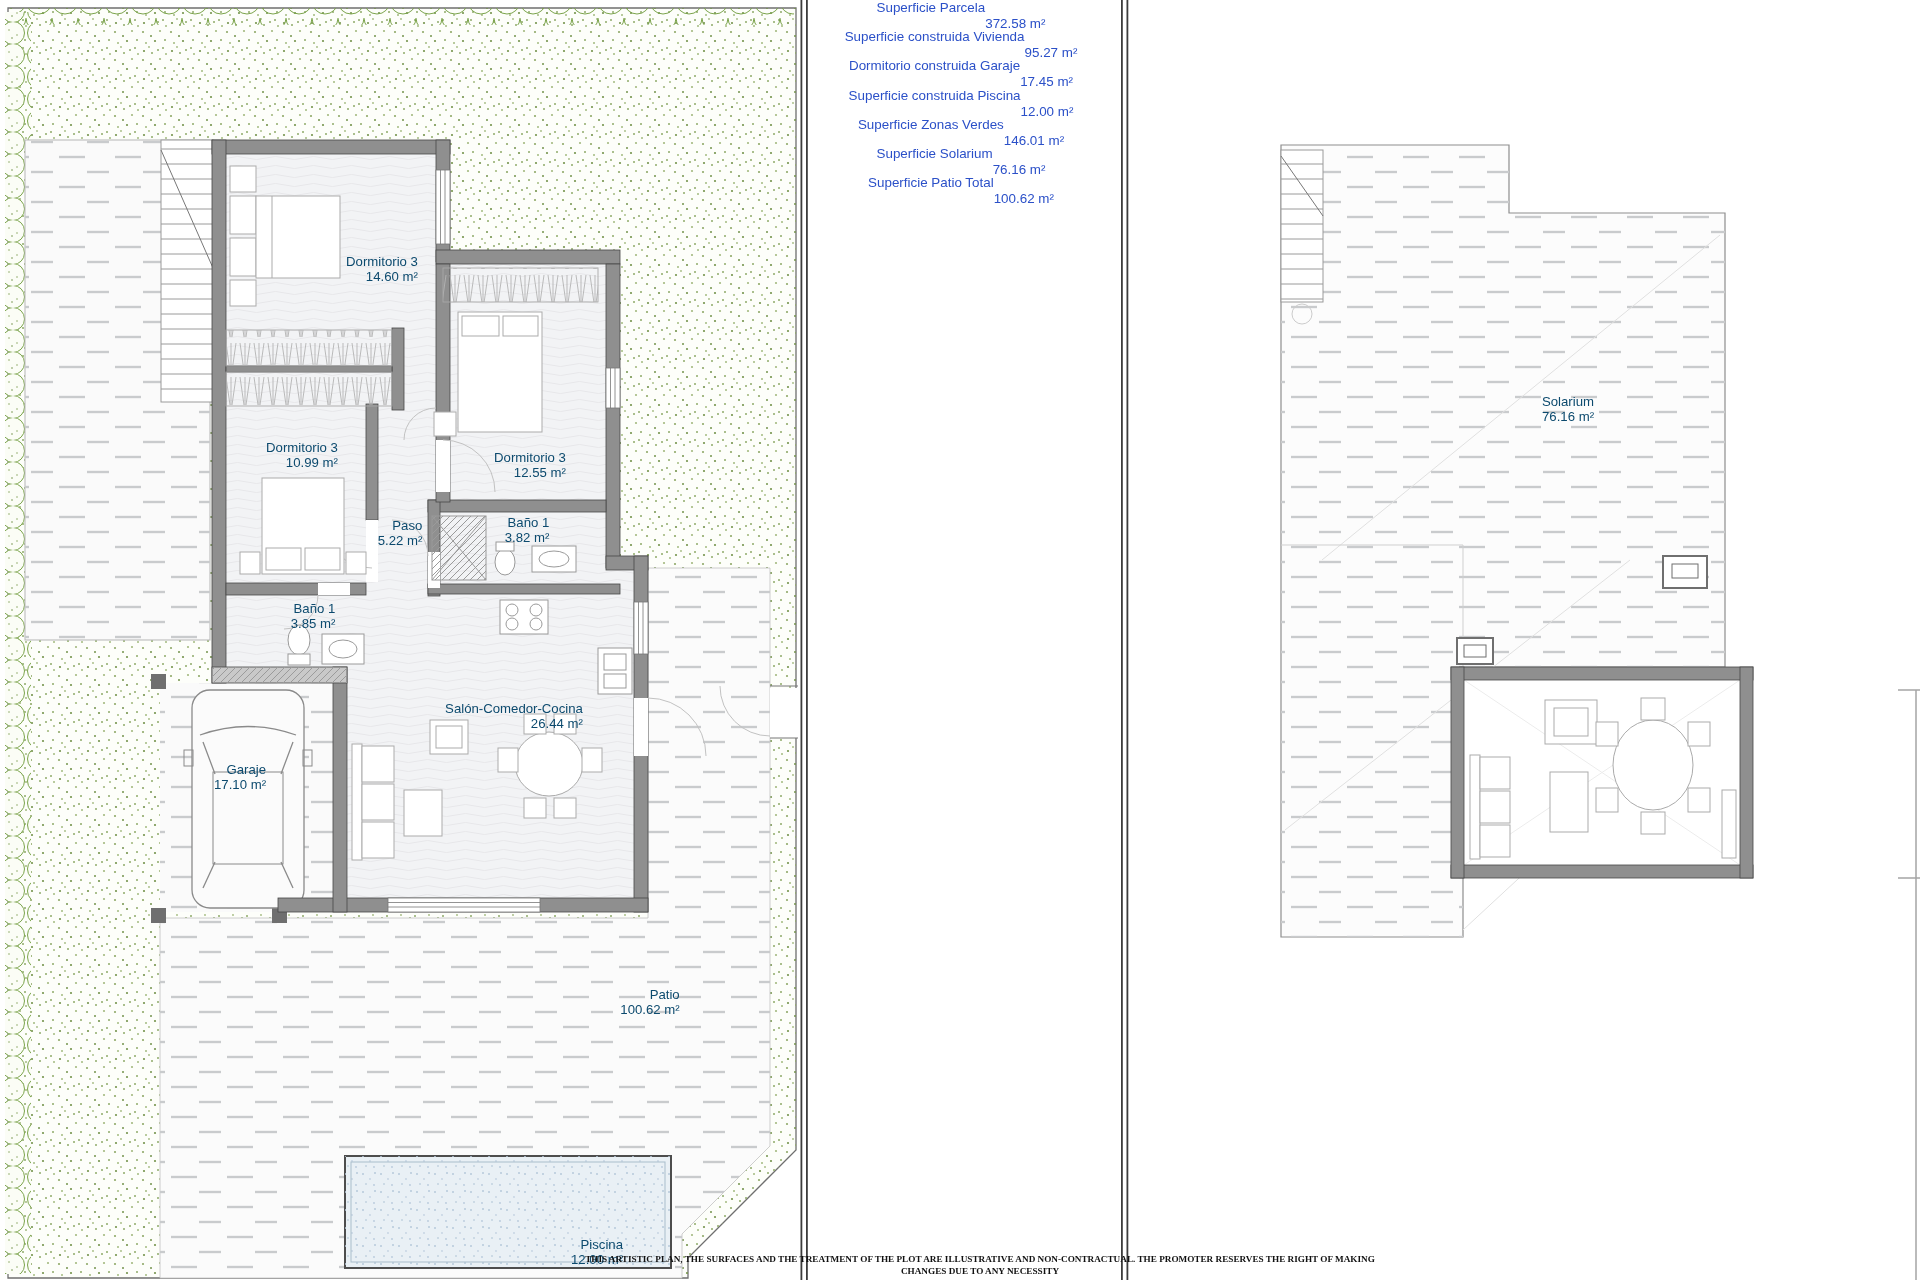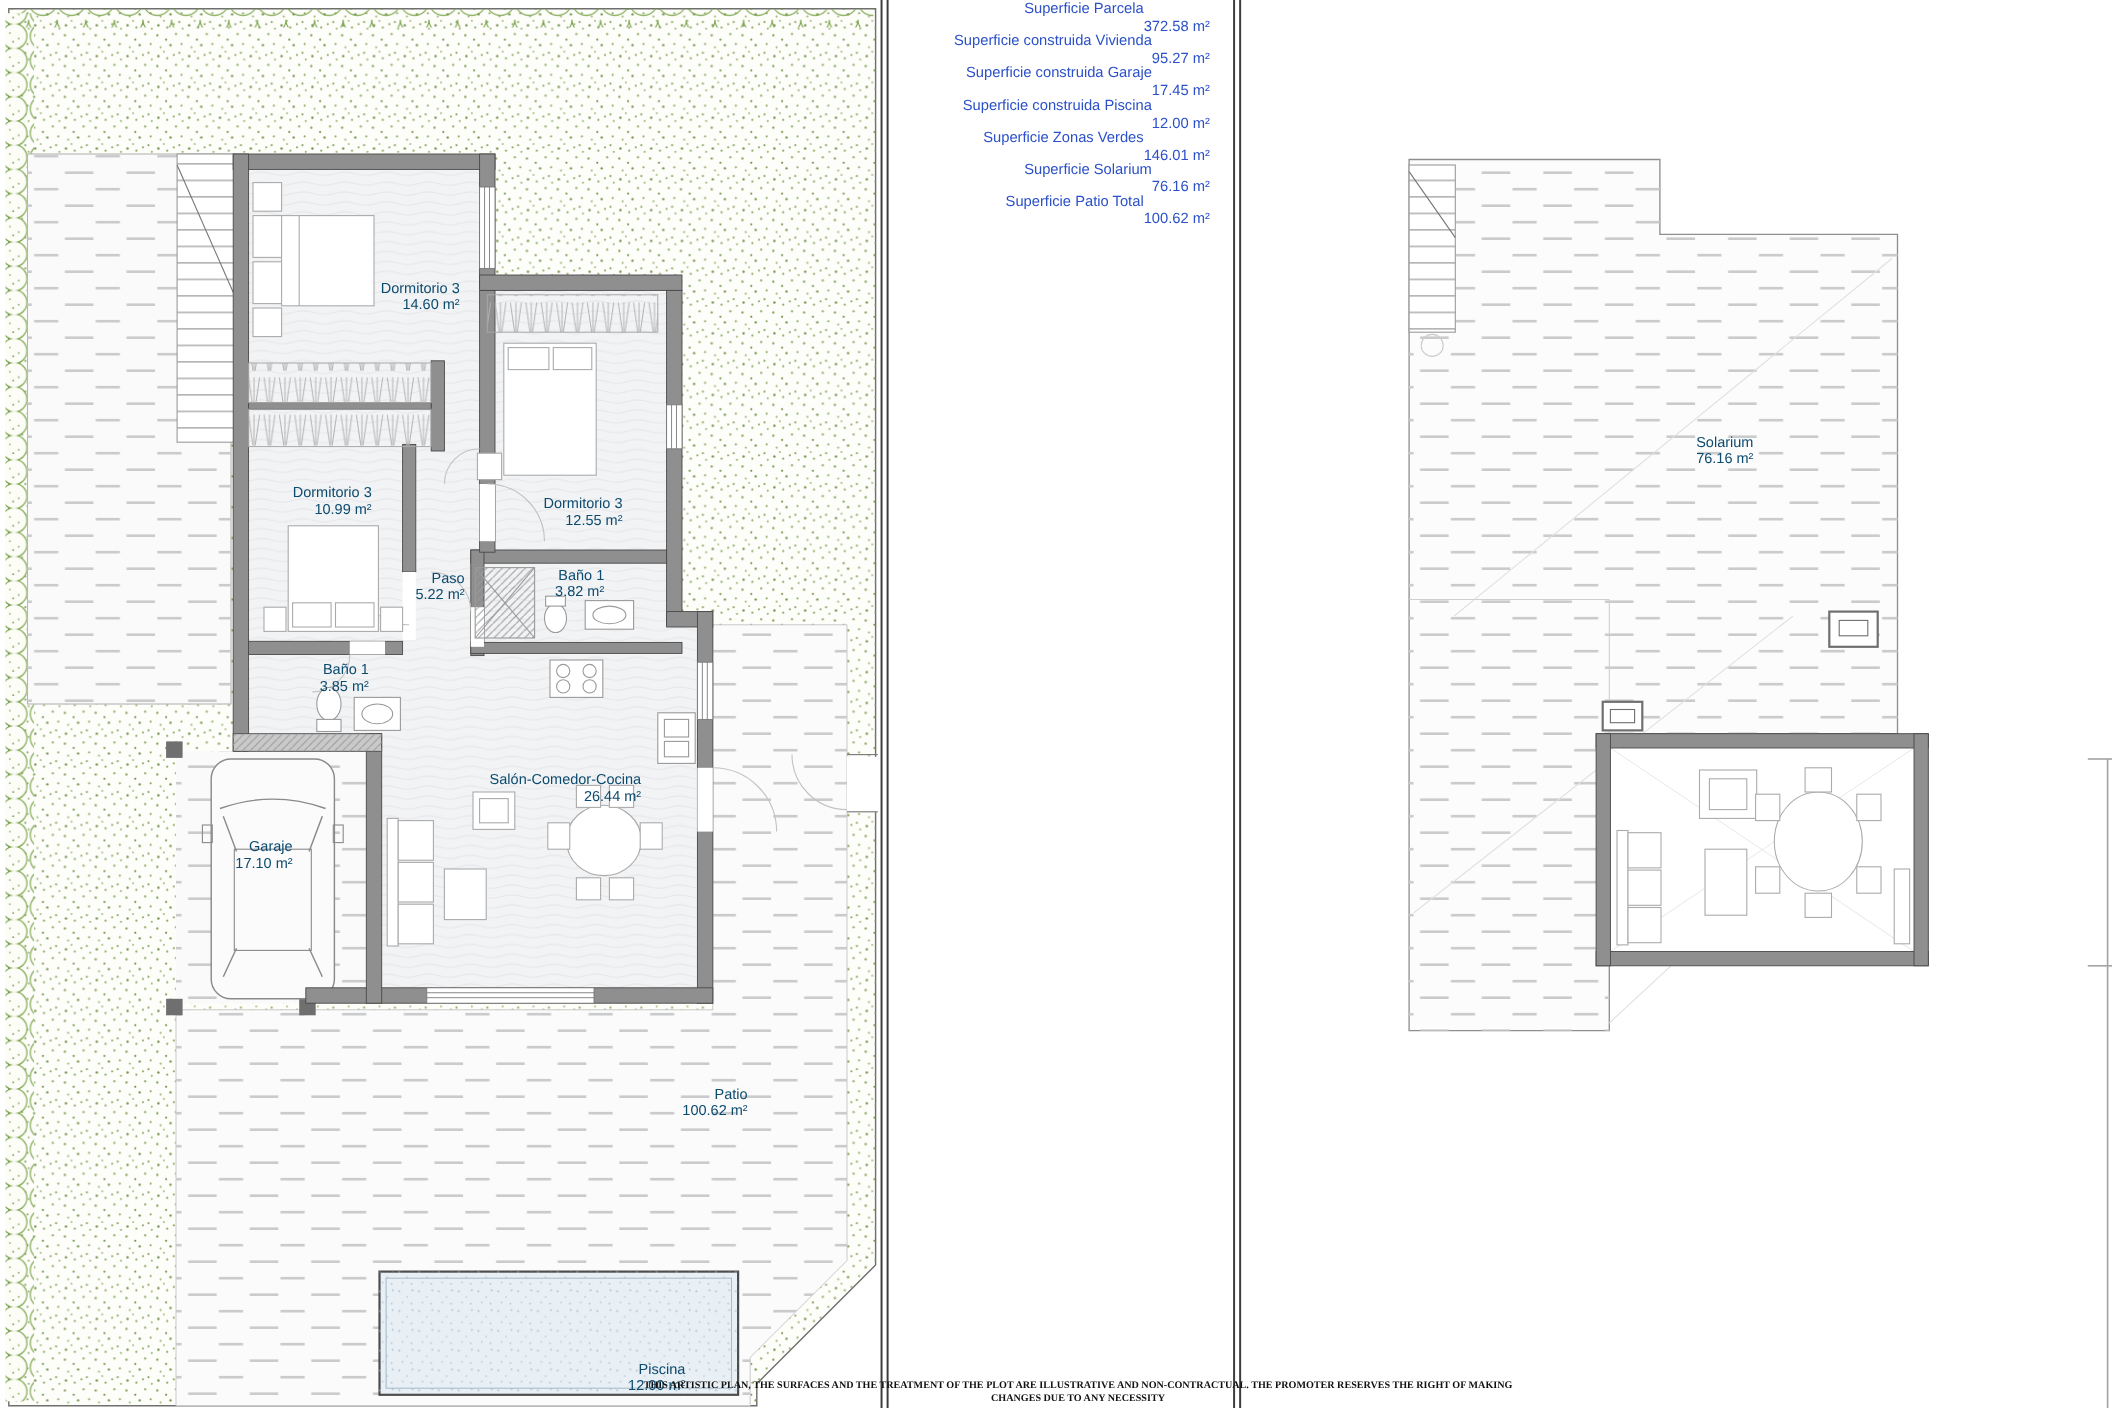--- a/index.html
+++ b/index.html
@@ -2,21 +2,21 @@
 <html><head>
 <meta charset="utf-8">
 <style>
   html,body{margin:0;padding:0;background:#ffffff;}
   #stage{position:relative;width:1920px;height:1280px;overflow:hidden;background:#fff;
          font-family:"Liberation Sans",sans-serif;}
   svg{position:absolute;left:0;top:0;}
   .room-label{position:absolute;transform:translate(-50%,-50%);text-align:right;
               color:#0c4a6e;font-size:13.2px;line-height:15px;white-space:nowrap;}
   .legend{position:absolute;left:822px;top:1px;width:278px;color:#2b50c8;font-size:13.4px;}
-  .legend-row{display:flex;justify-content:flex-end;line-height:13.2px;}
+  .legend-row{display:flex;justify-content:center;line-height:13.2px;}
   .legend-row .lab{text-align:left;}
   .legend-row .val{text-align:right;margin-top:16px;}
   .disclaimer{position:absolute;left:575px;top:1254px;width:810px;text-align:center;
               font-family:"Liberation Serif",serif;font-weight:bold;font-size:9.2px;
               line-height:11.6px;color:#111;}
 </style>
 </head>
 <body>
 
 <div id="stage">
@@ -332,21 +332,21 @@
 <div class="legend">
   <div class="legend-row">
     <span class="lab">Superficie Parcela</span>
     <span class="val">372.58 m²</span>
   </div>
   <div class="legend-row">
     <span class="lab">Superficie construida Vivienda</span>
     <span class="val">95.27 m²</span>
   </div>
   <div class="legend-row">
-    <span class="lab">Superficie construida Garaje</span>
+    <span class="lab">Dormitorio construida Garaje</span>
     <span class="val">17.45 m²</span>
   </div>
   <div class="legend-row">
     <span class="lab">Superficie construida Piscina</span>
     <span class="val">12.00 m²</span>
   </div>
   <div class="legend-row">
     <span class="lab">Superficie Zonas Verdes</span>
     <span class="val">146.01 m²</span>
   </div>

